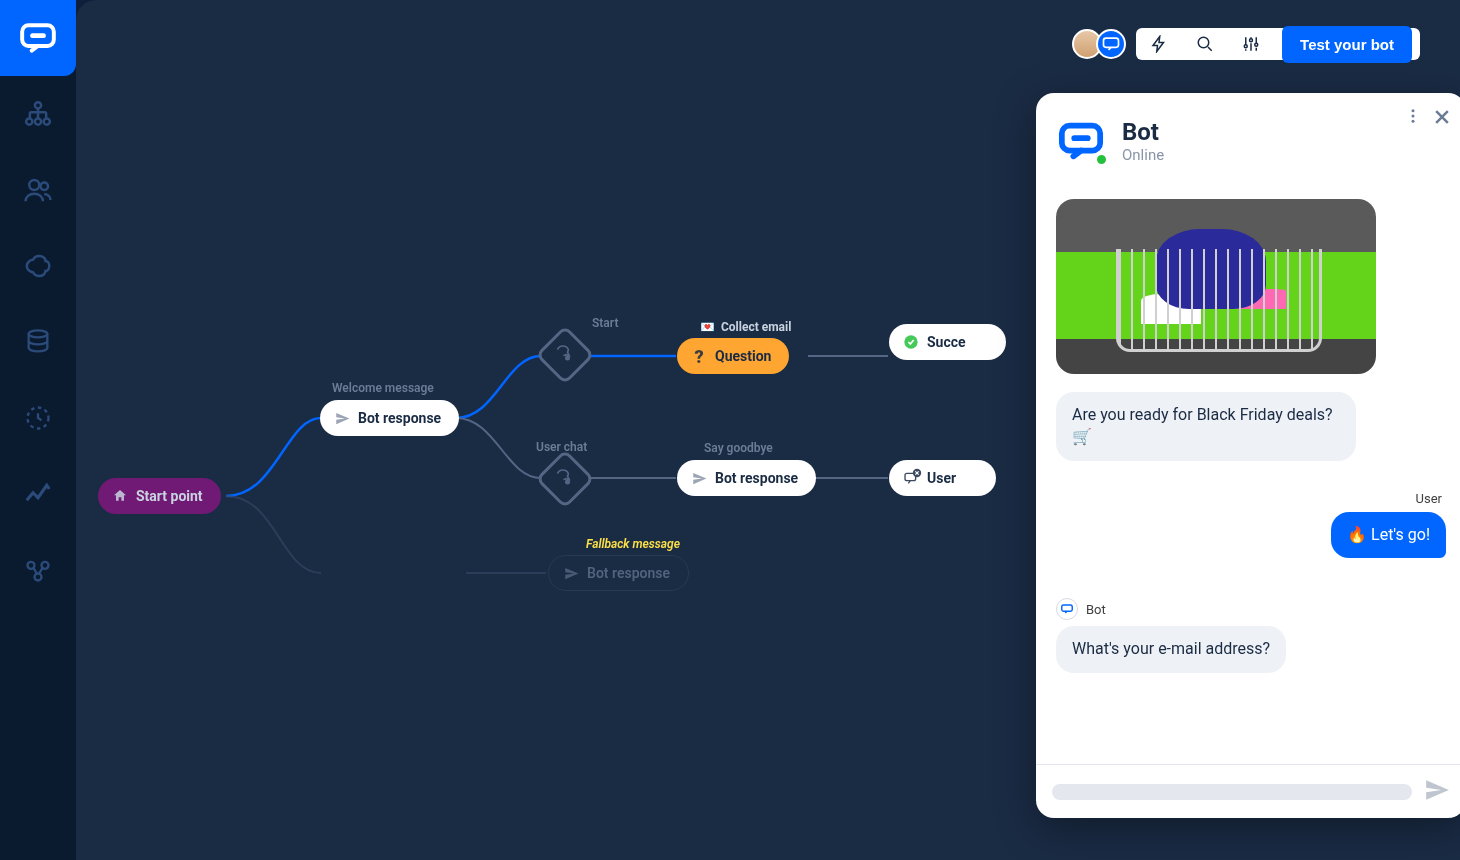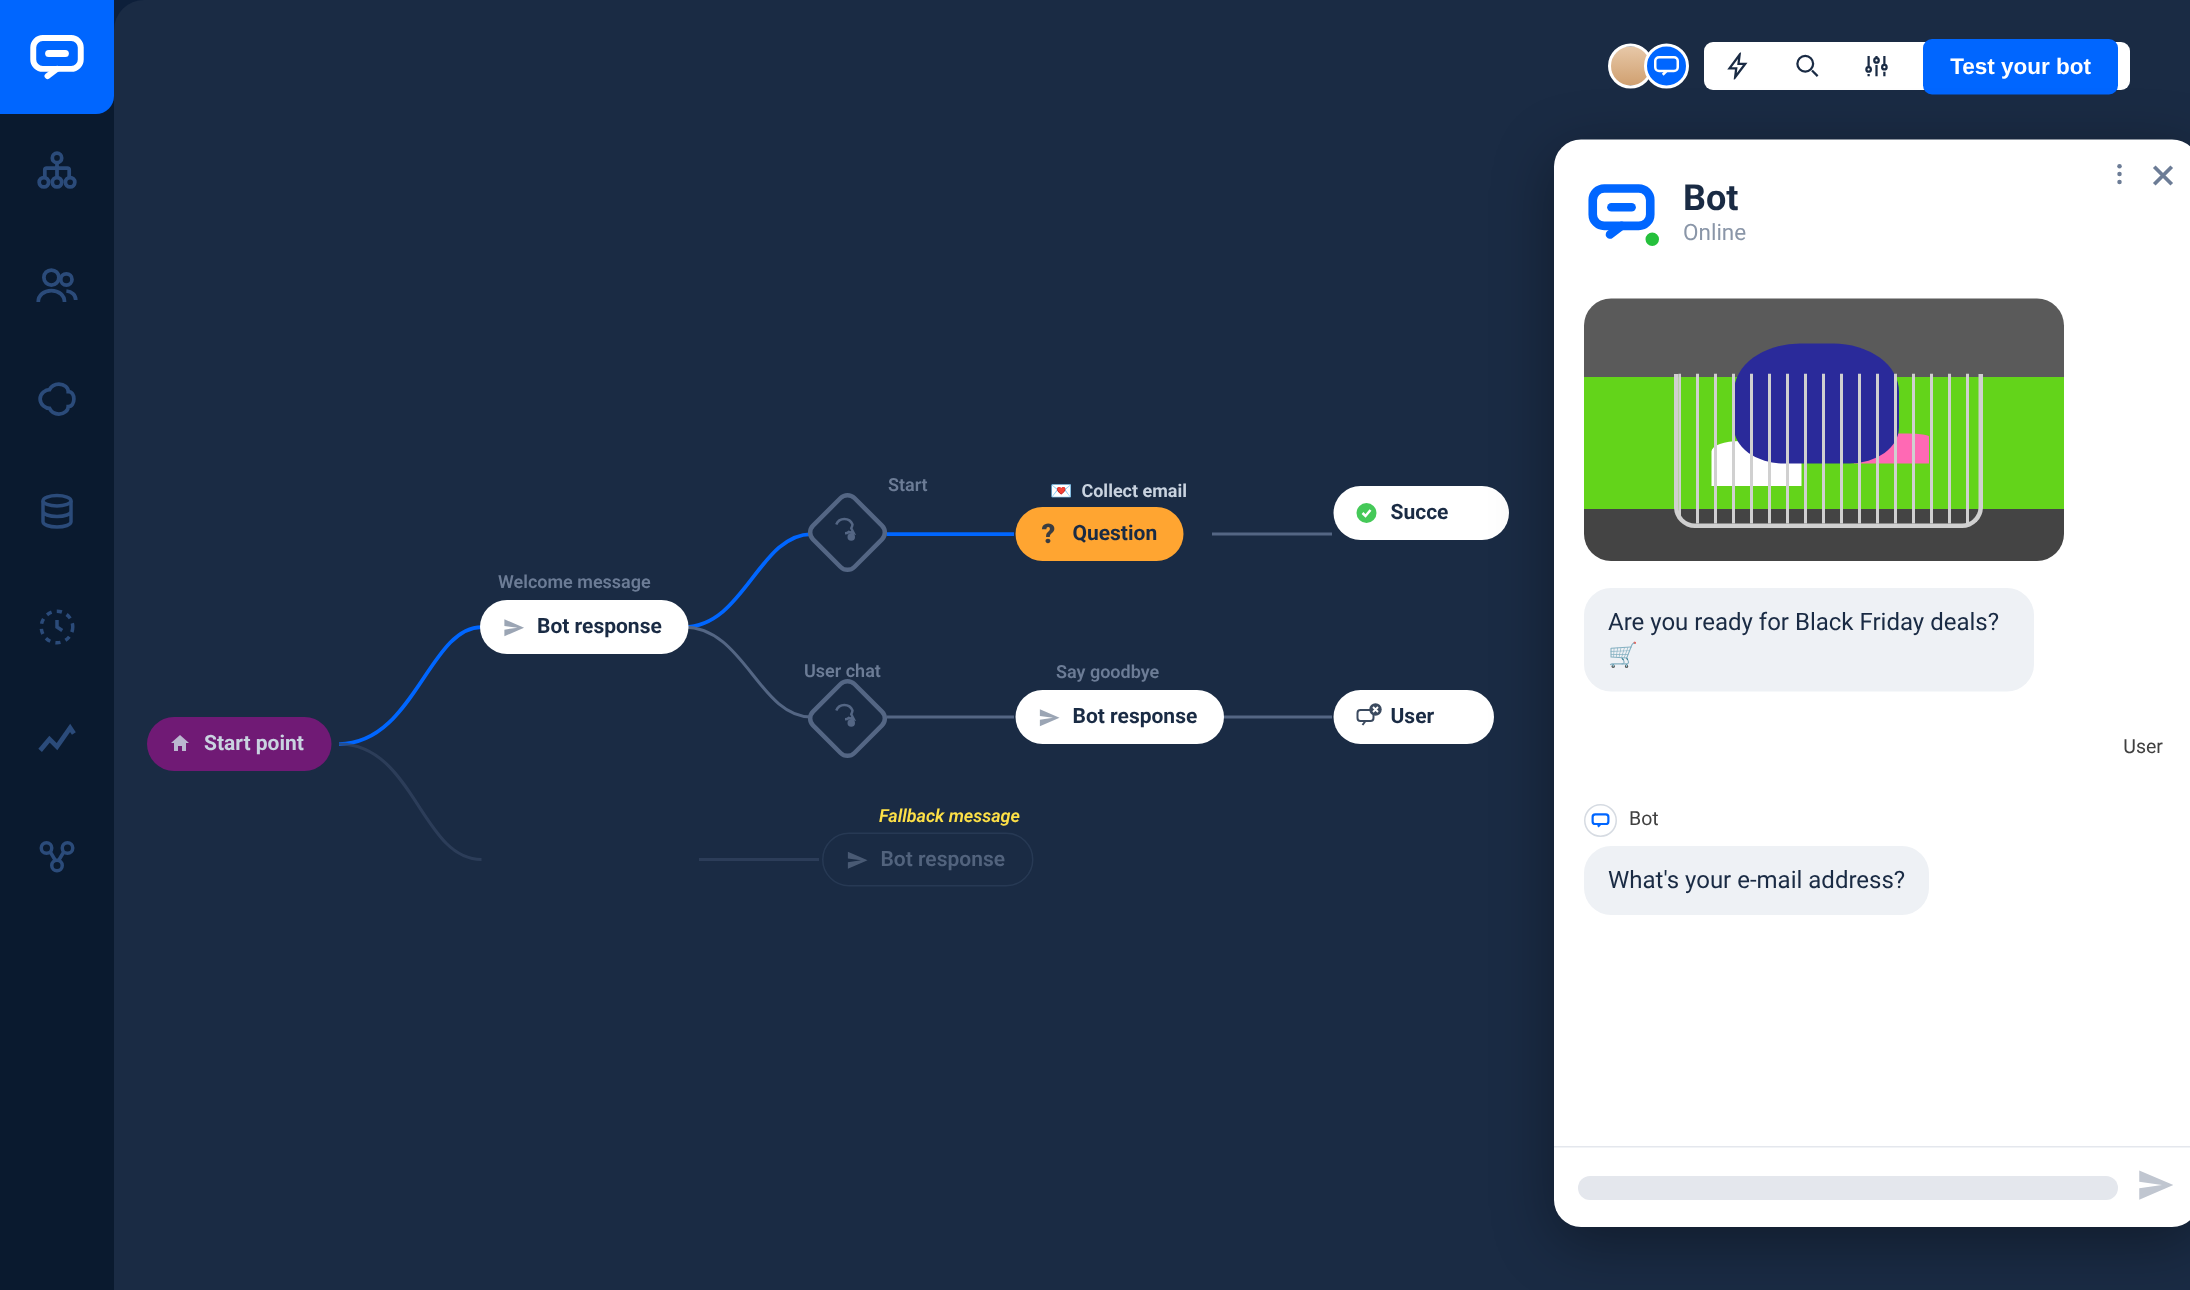--- a/index.html
+++ b/index.html
@@ -502,20 +502,21 @@
       </div>
       <div class="chat-title">
         <h2>Bot</h2>
         <div class="status">Online</div>
       </div>
     </div>
     <div class="chat-body">
       <div class="chat-image"></div>
       <div><span class="bubble">Are you ready for Black Friday deals? 🛒</span></div>
       <div class="meta right">User</div>
+      <div class="row-right"><span class="bubble user">🔥 Let's go!</span></div>
       <div class="meta bot">
         <span class="bot-icon">
           <svg width="14" height="14" viewBox="0 0 24 24" fill="none">
               <rect x="3" y="5" width="18" height="11" rx="3" stroke="currentColor" stroke-width="2.5"></rect>
               <path d="M9 19l3-3" stroke="currentColor" stroke-width="2.5"></path>
             </svg>
         </span>
         <span>Bot</span>
       </div>
       <div><span class="bubble">What's your e-mail address?</span></div>

